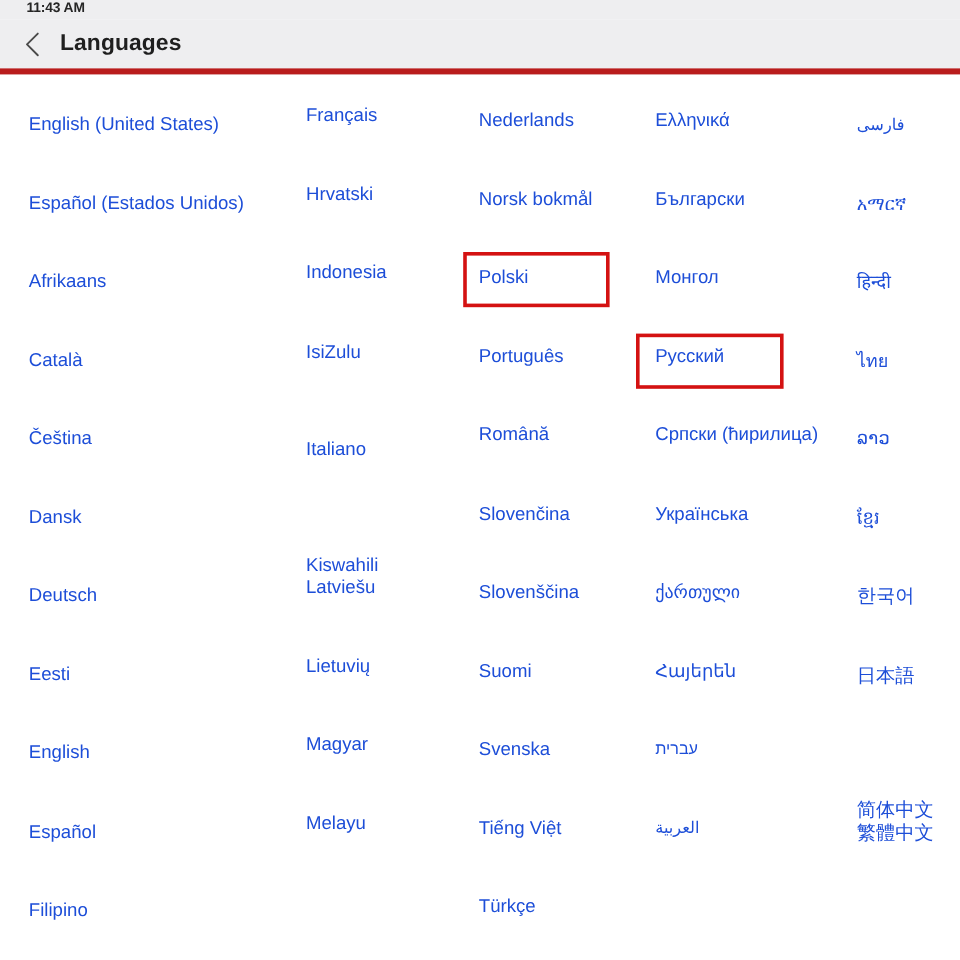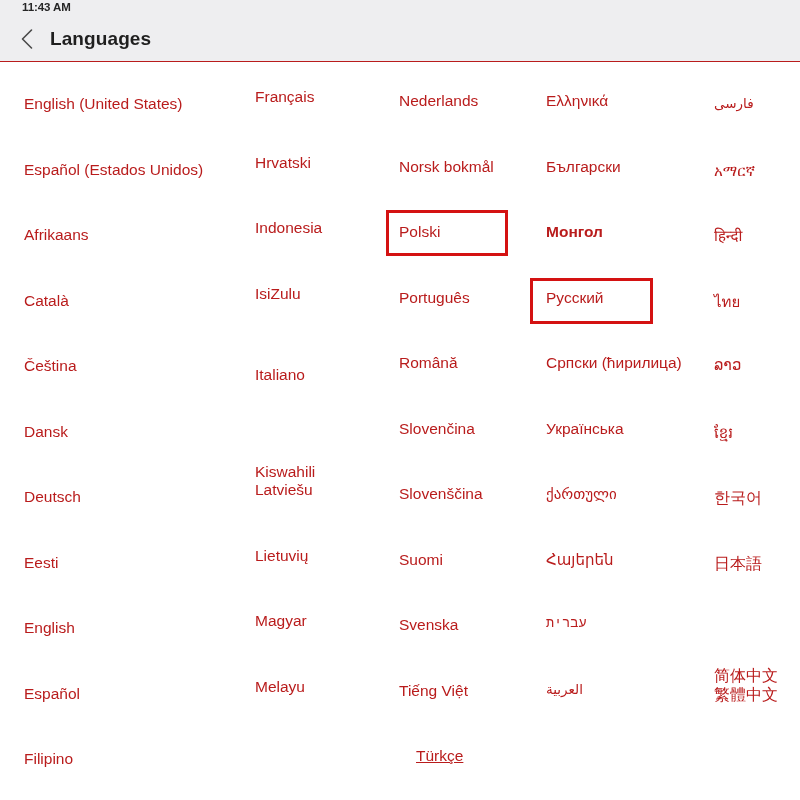--- a/index.html
+++ b/index.html
@@ -40,21 +40,21 @@
   #app-bar {
     position: absolute;
     top: 16px; left: 0;
     width: 800px;
     height: 46px;
     background: #eeeef0;
     display: flex;
     align-items: center;
     box-sizing: border-box;
     padding-left: 14px;
-    border-bottom: 1px solid #b91c1c;
+    border-bottom: 5px solid #b91c1c;
   }
   #back-button {
     width: 26px;
     height: 30px;
     display: flex;
     align-items: center;
     justify-content: center;
     flex: none;
   }
   #back-button svg { display: block; }
@@ -76,21 +76,21 @@
     background: #ffffff;
   }
   .lang-column {
     position: absolute;
     top: 0;
     height: 737px;
   }
   .lang-item {
     position: absolute;
     font-size: 15.5px;
-    color: #b91c1c;
+    color: #1d4ed8;
     white-space: nowrap;
     line-height: 1;
     font-weight: normal;
   }
   .lang-item.script-cjk { font-size: 16px; }
   .lang-item.script-indic { font-size: 15px; }
   .lang-item.script-rtl { font-size: 13.5px; }
   .lang-item.script-ethiopic { font-size: 15px; }
 
   .highlight-box {
@@ -149,32 +149,32 @@
       <div class="lang-item" style="top: 30px; left: 0px;">Nederlands</div>
       <div class="lang-item" style="top: 95.5px; left: 0px;">Norsk bokmål</div>
       <div class="lang-item" style="top: 161px; left: 0px;">Polski</div>
       <div class="lang-item" style="top: 226.5px; left: 0px;">Português</div>
       <div class="lang-item" style="top: 292px; left: 0px;">Română</div>
       <div class="lang-item" style="top: 357.5px; left: 0px;">Slovenčina</div>
       <div class="lang-item" style="top: 423px; left: 0px;">Slovenščina</div>
       <div class="lang-item" style="top: 488.5px; left: 0px;">Suomi</div>
       <div class="lang-item" style="top: 554px; left: 0px;">Svenska</div>
       <div class="lang-item" style="top: 619.5px; left: 0px;">Tiếng Việt</div>
-      <div class="lang-item" style="top: 685px; left: 17px; text-decoration: underline;">Türkçe</div>
+      <div class="lang-item" style="top: 685px; left: 0px;">Türkçe</div>
     </div>
     <div class="lang-column" style="left: 546px;">
       <div class="lang-item" style="top: 30px; left: 0px;">Ελληνικά</div>
       <div class="lang-item" style="top: 95.5px; left: 0px;">Български</div>
-      <div class="lang-item" style="top: 161px; left: 0px; font-weight: bold;">Монгол</div>
+      <div class="lang-item" style="top: 161px; left: 0px;">Монгол</div>
       <div class="lang-item" style="top: 226.5px; left: 0px;">Русский</div>
       <div class="lang-item" style="top: 292px; left: 0px;">Српски (ћирилица)</div>
       <div class="lang-item" style="top: 357.5px; left: 0px;">Українська</div>
       <div class="lang-item script-indic" style="top: 423px; left: 0px;">ქართული</div>
       <div class="lang-item script-indic" style="top: 488.5px; left: 0px;">Հայերեն</div>
-      <div class="lang-item script-rtl" style="top: 554px; left: 0px; font-family: Liberation Mono, monospace;">עברית</div>
+      <div class="lang-item script-rtl" style="top: 554px; left: 0px;">עברית</div>
       <div class="lang-item script-rtl" style="top: 619.5px; left: 0px;">العربية</div>
     </div>
     <div class="lang-column" style="left: 714px;">
       <div class="lang-item script-rtl" style="top: 34px; left: 0px;">فارسی</div>
       <div class="lang-item script-ethiopic" style="top: 99.5px; left: 0px;">አማርኛ</div>
       <div class="lang-item script-indic" style="top: 165px; left: 0px;">हिन्दी</div>
       <div class="lang-item script-indic" style="top: 230.5px; left: 0px;">ไทย</div>
       <div class="lang-item script-indic" style="top: 296px; left: 0px; font-family: Liberation Mono, monospace;">ລາວ</div>
       <div class="lang-item script-indic" style="top: 361.5px; left: 0px;">ខ្មែរ</div>
       <div class="lang-item script-cjk" style="top: 427px; left: 0px;">한국어</div>

